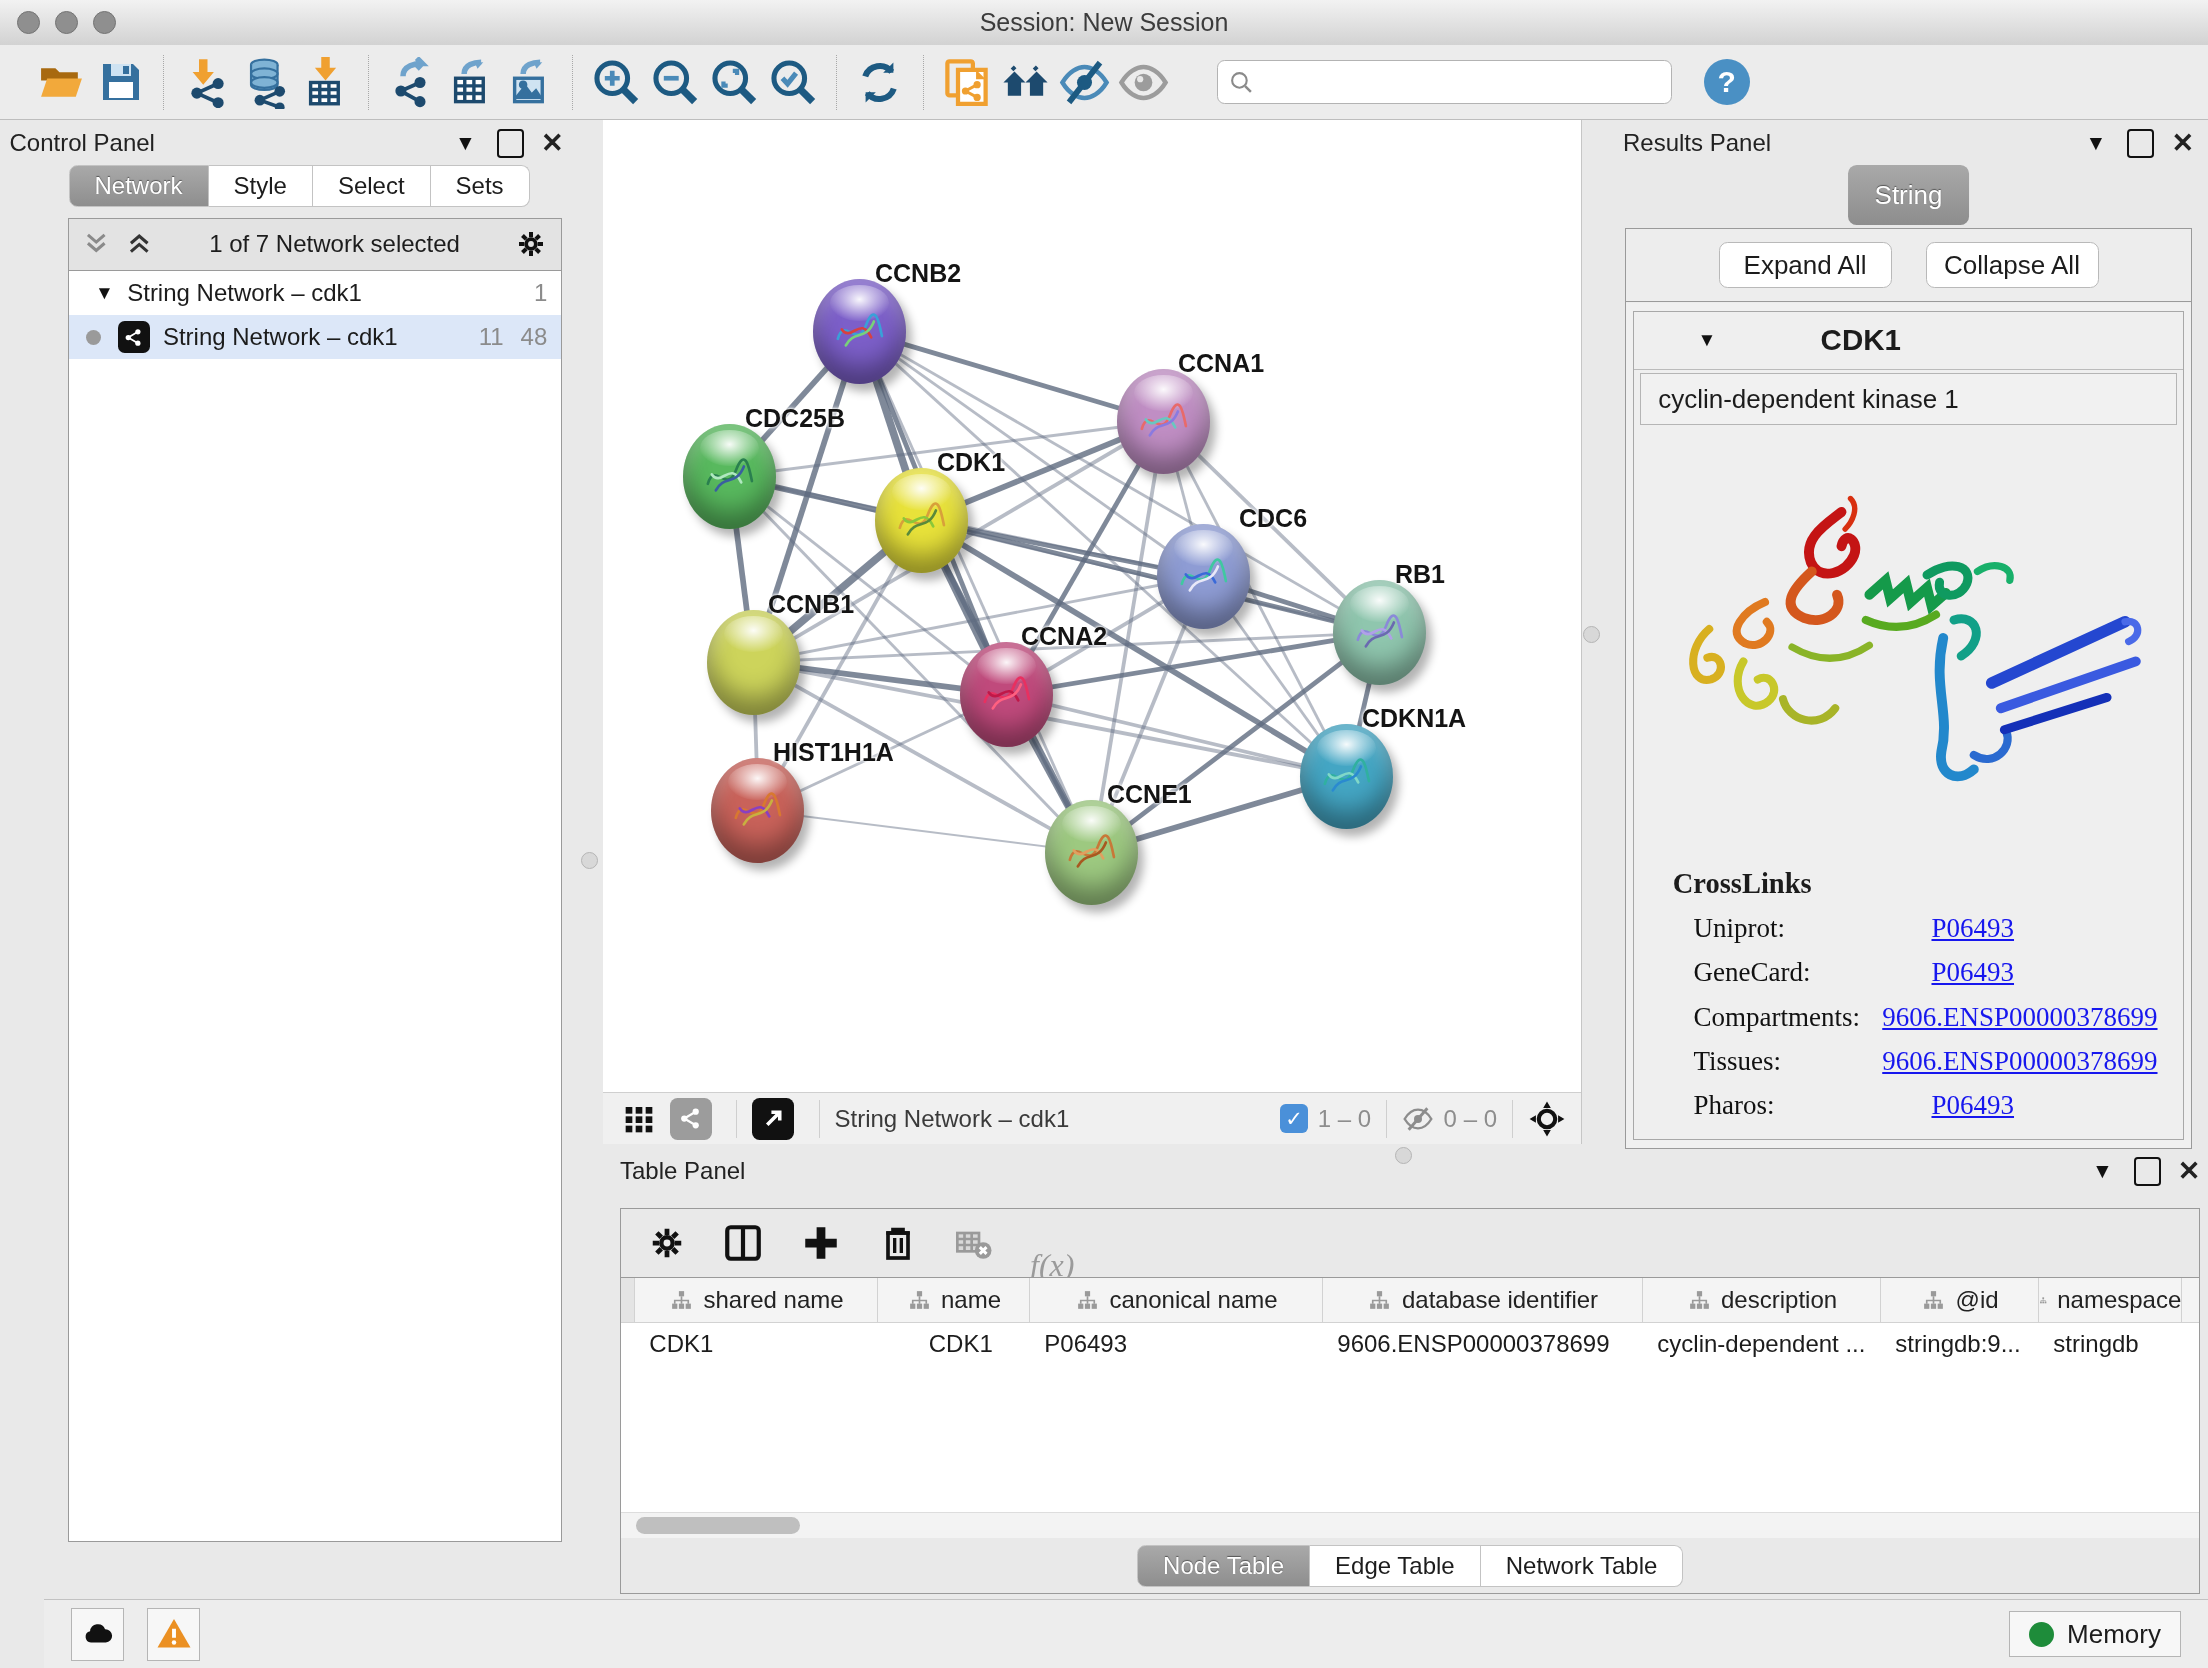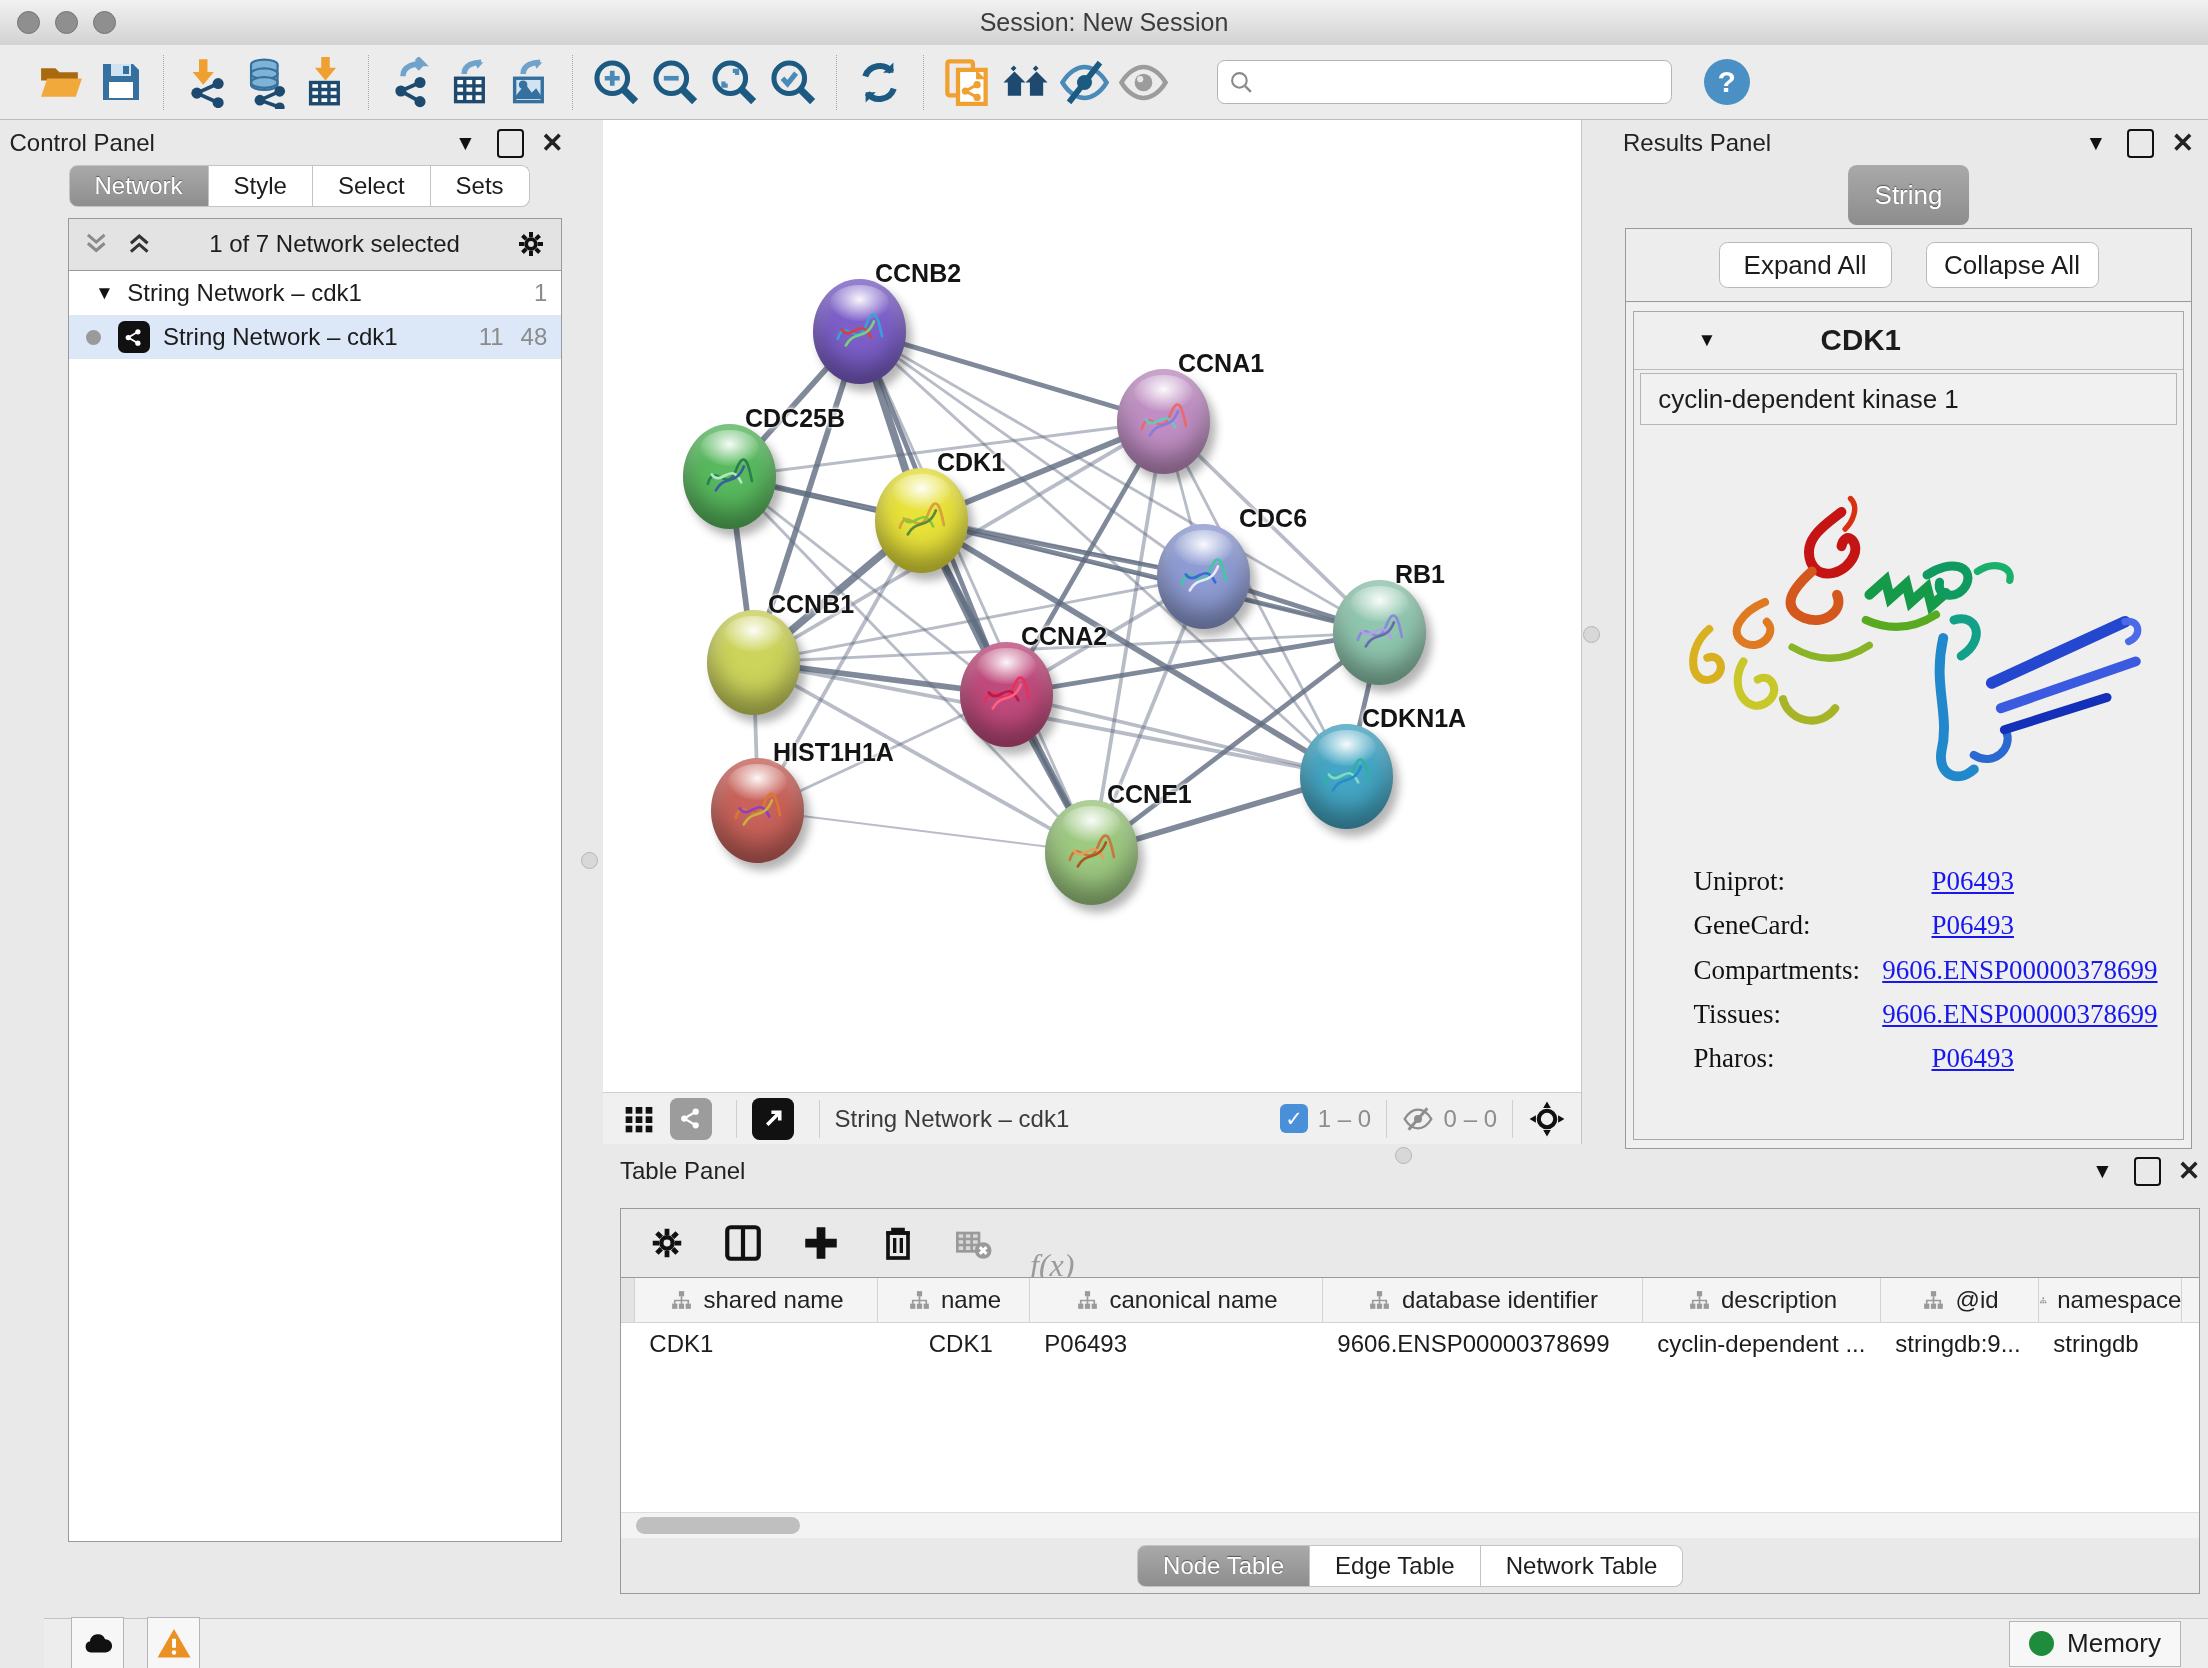--- a/index.html
+++ b/index.html
@@ -96,21 +96,21 @@
   .t-head{display:flex;height:44px;background:#f4f4f4;border-bottom:1.9px solid #d2d2d2;}
   .th{display:flex;align-items:center;justify-content:center;gap:9.5px;font-size:24px;color:#222;
       border-right:1px solid #d2d2d2;box-sizing:border-box;}
   .t-row{display:flex;height:42px;}
   .td{display:flex;align-items:center;font-size:24px;padding-left:15px;box-sizing:border-box;white-space:nowrap;overflow:hidden;}
   .gutter{width:13.3px;background:#e4e4e4;border-right:1px solid #d2d2d2;}
   .tp-hscroll{position:absolute;left:0;right:0;bottom:55px;height:25px;background:#f3f3f3;border-top:1px solid #ddd;}
   .thumb{position:absolute;left:15px;top:3.8px;width:164px;height:17px;border-radius:8.6px;background:#bfbfbf;}
   .tp-tabs{position:absolute;left:0;right:0;bottom:0;height:55px;display:flex;align-items:center;justify-content:center;background:#e9e9e9;}
   
-  #status-bar{position:absolute;left:12px;right:0;bottom:0;height:50px;background:#ededed;border-top:1px solid #c2c2c2;
+  #status-bar{position:absolute;left:12px;right:0;bottom:0;height:69px;background:#ededed;border-top:1px solid #c2c2c2;
     display:flex;align-items:center;padding:0 27px;box-sizing:border-box;margin-left:32px;}
   .sq-btn{width:51px;height:51px;background:#f7f7f7;border:1px solid #b5b5b5;display:flex;align-items:center;justify-content:center;margin-right:23px;}
   .mem-btn{margin-left:auto;height:44px;background:#f7f7f7;border:1px solid #b5b5b5;display:flex;align-items:center;
     padding:0 19px;font-size:26px;gap:13.3px;}
   .green-dot{width:25px;height:25px;border-radius:50%;background:#1e8c3a;}
   .handle-dot{position:absolute;width:15px;height:15px;border-radius:50%;background:#d8d8d8;border:1px solid #b5b5b5;}
   .fx{font-family:"Liberation Serif",serif;font-style:italic;font-size:32px;color:#9a9a9a;margin-top:46px;}
 </style>
 </head>
 <body>
@@ -578,20 +578,21 @@
               <path d="M318,170 c-12,54 8,84 -2,126 c-4,26 18,36 36,20" stroke="#2288cc" stroke-width="11"></path>
               <path d="M352,300 c22,14 44,-8 36,-26" stroke="#2a6ad0" stroke-width="9"></path>
               <path d="M372,220 L520,152" stroke="#2447d0" stroke-width="13"></path>
               <path d="M382,248 L532,196" stroke="#3a5ae0" stroke-width="11"></path>
               <path d="M386,272 L500,236" stroke="#1430b8" stroke-width="10"></path>
               <path d="M520,152 c16,-4 20,16 4,22" stroke="#4a6ae8" stroke-width="8"></path>
               <path d="M356,96 c18,-12 40,-6 36,10" stroke="#18b06a" stroke-width="8"></path>
             </svg>
           </div>
           <div class="crosslinks">
+            <div class="cl-title">CrossLinks</div>
             <div id="cl-rows">
                 <div class="cl-row">
                   <span class="cl-label">Uniprot:</span>
                   <span class="cl-link">P06493</span>
                 </div>
                 <div class="cl-row">
                   <span class="cl-label">GeneCard:</span>
                   <span class="cl-link">P06493</span>
                 </div>
                 <div class="cl-row">

